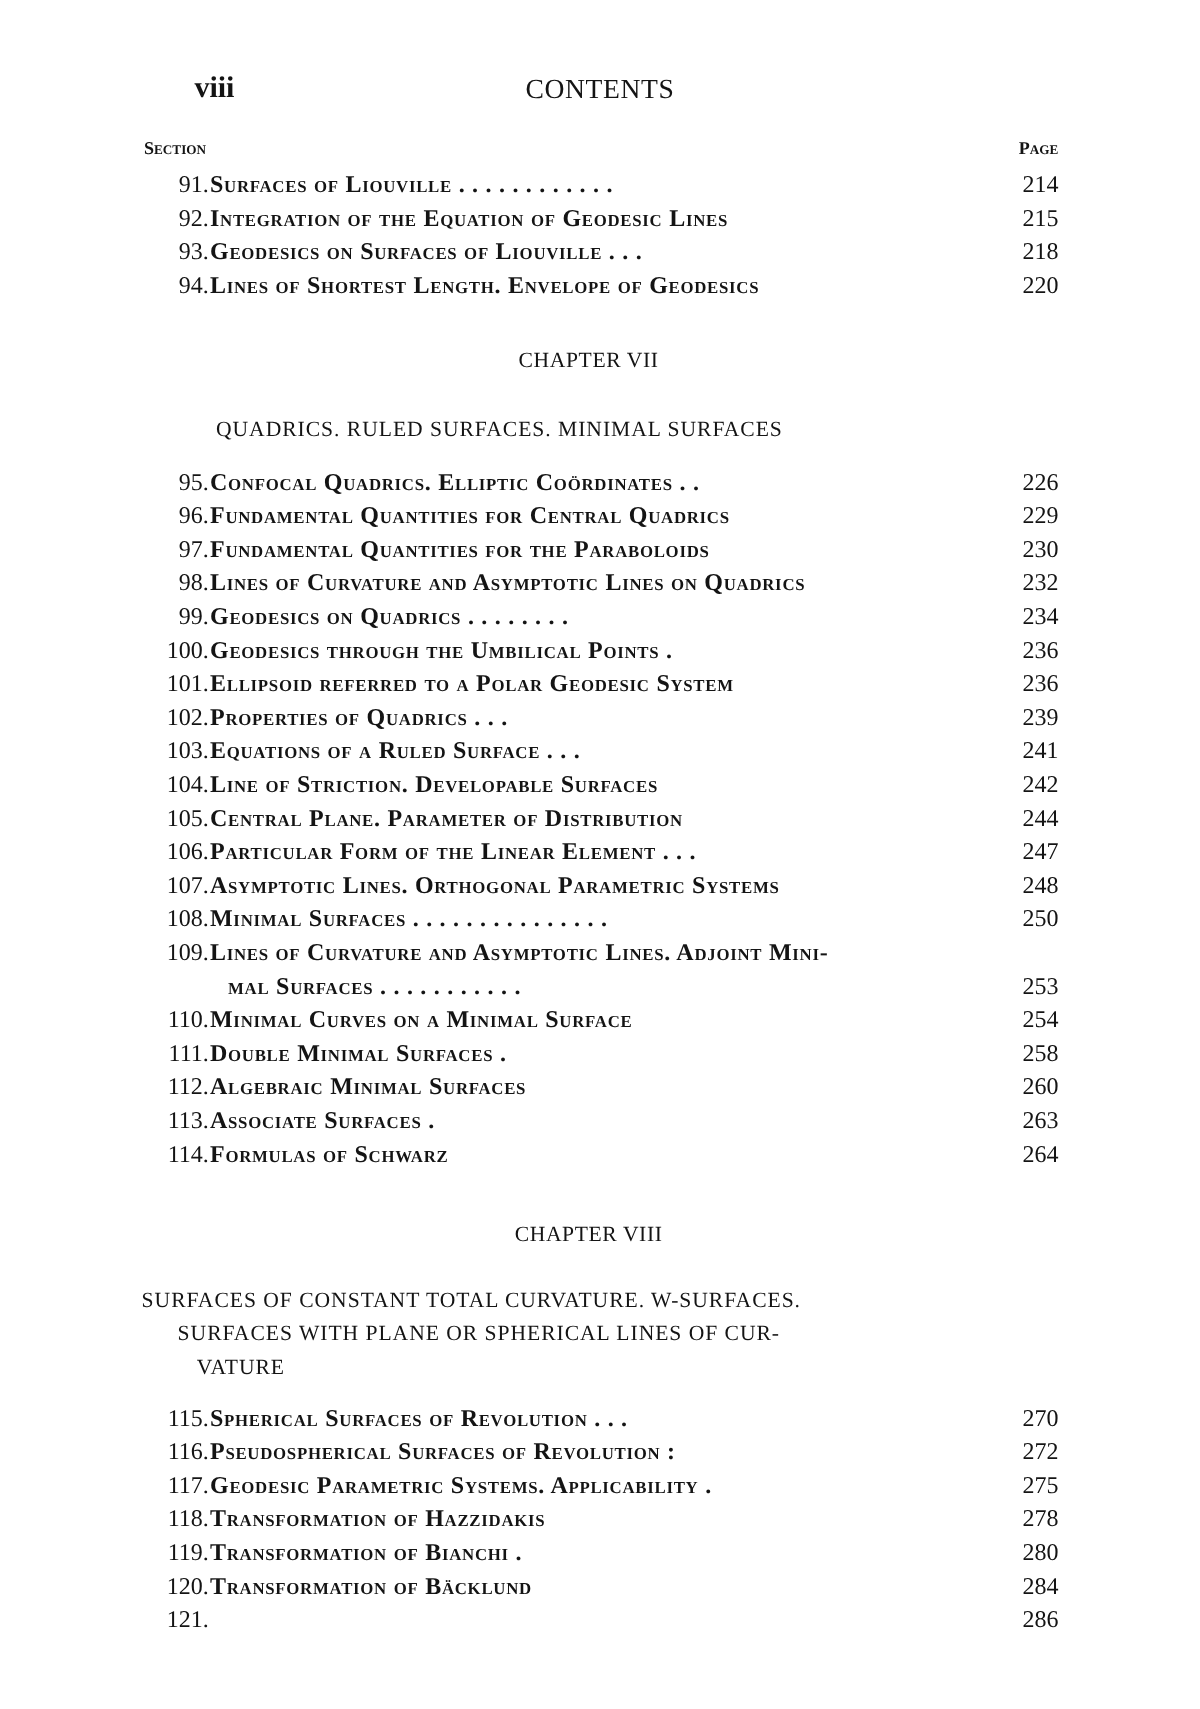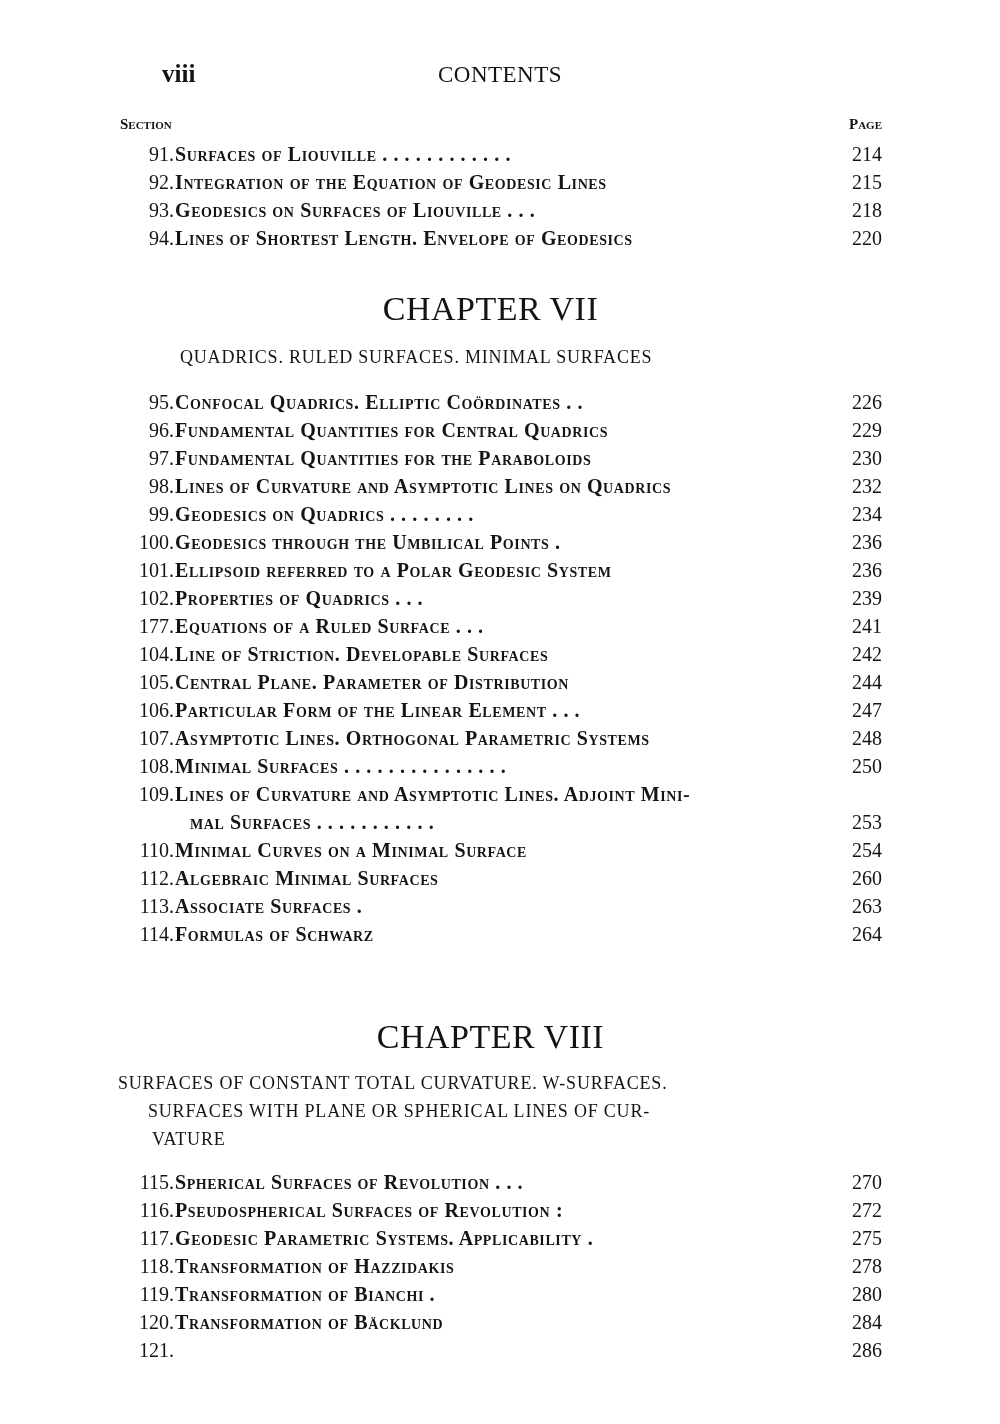--- a/index.html
+++ b/index.html
@@ -10,21 +10,21 @@
   .running-title { position: absolute; left: 0; right: 0; top: 2px; text-align: center; font-size: 23px; letter-spacing: 0.5px; }
   .colhead { position: absolute; top: 116px; left: 120px; width: 762px; height: 20px; font-variant: small-caps; font-weight: bold; font-size: 15px; }
   .colhead .l { position: absolute; left: 0; }
   .colhead .r { position: absolute; right: 0; }
   .entries { position: absolute; left: 118px; width: 764px; }
   .entry { position: relative; height: 28px; font-size: 20px; line-height: 28px; }
   .entry .num { position: absolute; right: 708px; white-space: nowrap; }
   .entry .title { position: absolute; left: 57px; white-space: nowrap; font-variant: small-caps; font-weight: bold; letter-spacing: 0.6px; }
   .entry .title.cont { left: 72px; text-align: center; }
   .entry .pg { position: absolute; right: 0; }
-  .chapter { position: absolute; left: 0; width: 981px; text-align: center; font-size: 34px; letter-spacing: 0.5px; }
+  .chapter { position: absolute; left: 0; width: 981px; text-align: center; font-size: 18px; letter-spacing: 0.5px; }
   .ctitle { position: absolute; font-size: 18px; letter-spacing: 0.8px; line-height: 28px; font-family: Liberation Serif, serif; }
 </style>
 </head>
 <body>
 
 <div class="header">
   <span class="folio">viii</span>
   <div class="running-title">CONTENTS</div>
 </div>
 
@@ -94,21 +94,21 @@
       <span class="num">101.</span>
       <span class="title">Ellipsoid referred to a Polar Geodesic System</span>
       <span class="pg">236</span>
     </div>
   <div class="entry">
       <span class="num">102.</span>
       <span class="title">Properties of Quadrics  . . .</span>
       <span class="pg">239</span>
     </div>
   <div class="entry">
-      <span class="num">177.</span>
+      <span class="num">103.</span>
       <span class="title">Equations of a Ruled Surface  . . .</span>
       <span class="pg">241</span>
     </div>
   <div class="entry">
       <span class="num">104.</span>
       <span class="title">Line of Striction.  Developable Surfaces</span>
       <span class="pg">242</span>
     </div>
   <div class="entry">
       <span class="num">105.</span>
@@ -139,40 +139,45 @@
       <span class="num"></span>
       <span class="title cont">mal Surfaces . . . . . . . . . . .</span>
       <span class="pg">253</span>
     </div>
   <div class="entry">
       <span class="num">110.</span>
       <span class="title">Minimal Curves on a Minimal Surface</span>
       <span class="pg">254</span>
     </div>
   <div class="entry">
+      <span class="num">111.</span>
+      <span class="title">Double Minimal Surfaces  .</span>
+      <span class="pg">258</span>
+    </div>
+  <div class="entry">
       <span class="num">112.</span>
       <span class="title">Algebraic Minimal Surfaces</span>
       <span class="pg">260</span>
     </div>
   <div class="entry">
       <span class="num">113.</span>
       <span class="title">Associate Surfaces .</span>
       <span class="pg">263</span>
     </div>
   <div class="entry">
       <span class="num">114.</span>
       <span class="title">Formulas of Schwarz</span>
       <span class="pg">264</span>
     </div>
 </div>
 
 <div class="chapter" style="top:1018px;">CHAPTER VIII</div>
 <div class="ctitle" style="top:1069px; left:118px;">SURFACES OF CONSTANT TOTAL CURVATURE.  W-SURFACES.</div>
 <div class="ctitle" style="top:1097px; left:148px;">SURFACES WITH PLANE OR SPHERICAL LINES OF CUR-</div>
-<div class="ctitle" style="top:1125px; left:152px;">VATURE</div>
+<div class="ctitle" style="top:1125px; left:164px;">VATURE</div>
 
 <div class="entries" style="top:1168px;">
   <div class="entry">
       <span class="num">115.</span>
       <span class="title">Spherical Surfaces of Revolution . . .</span>
       <span class="pg">270</span>
     </div>
   <div class="entry">
       <span class="num">116.</span>
       <span class="title">Pseudospherical Surfaces of Revolution  :</span>

